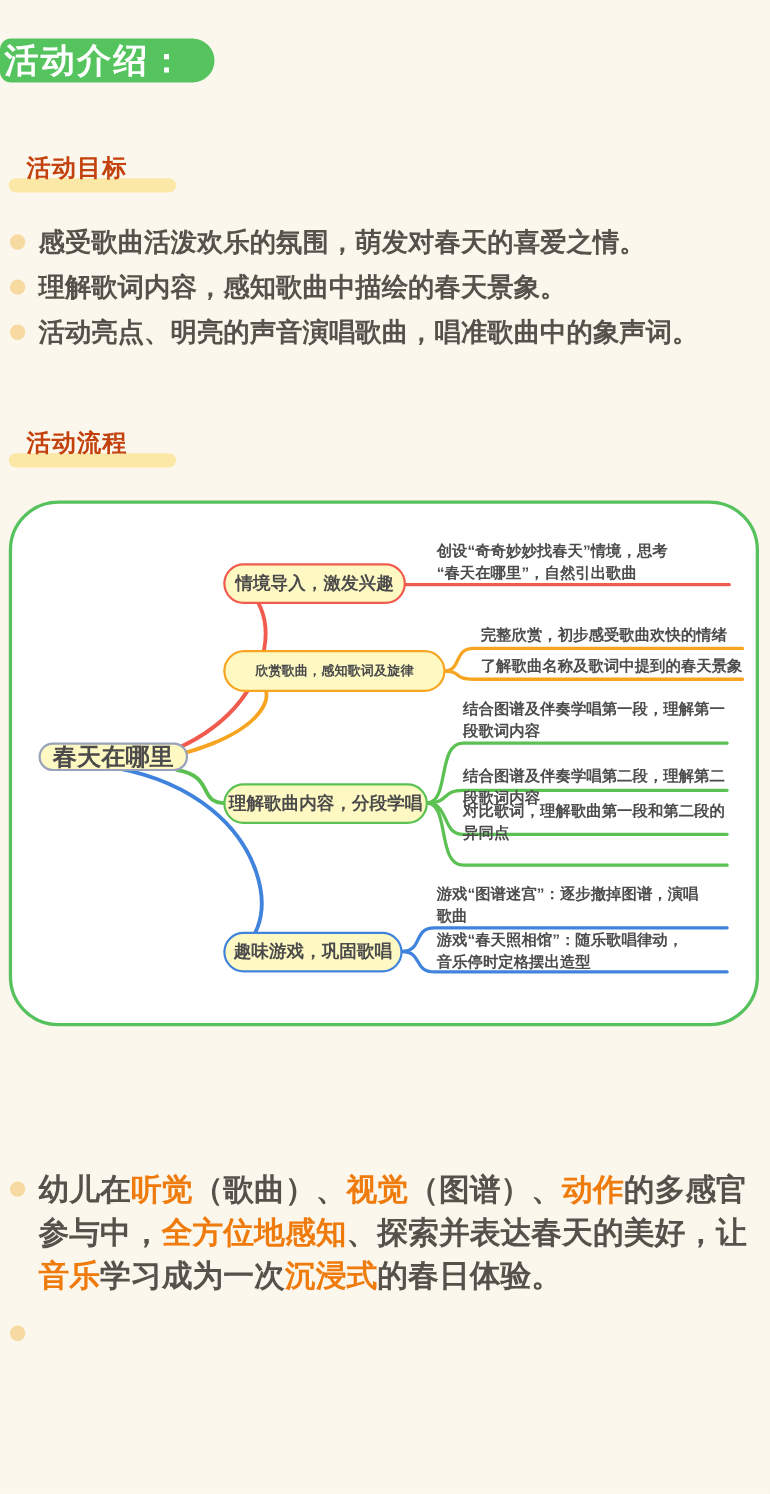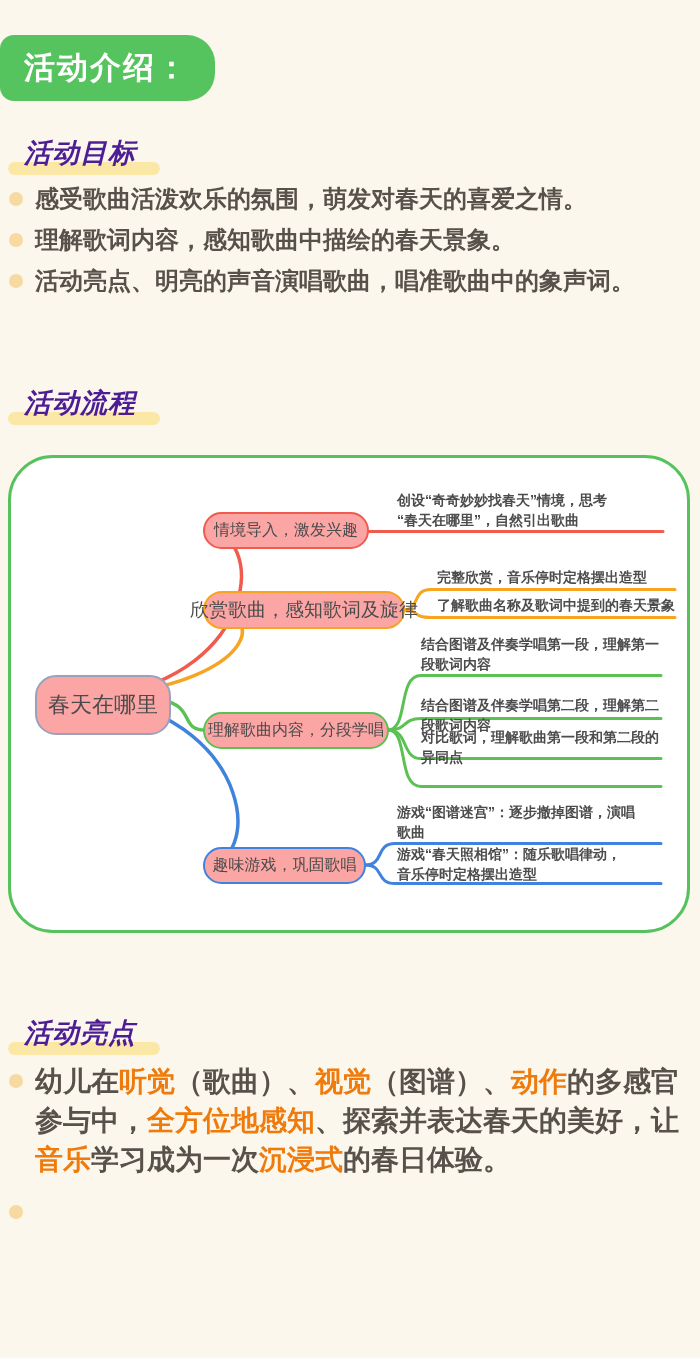--- a/index.html
+++ b/index.html
@@ -1,45 +1,45 @@
 <!DOCTYPE html>
 <html><head>
 <meta charset="utf-8">
 <style>
   html,body{margin:0;padding:0;}
   body{font-family:"Liberation Sans","DejaVu Sans",sans-serif;}
   .page{position:relative;width:700px;height:1358px;background:#fcf7ec;overflow:hidden;}
 
   
-  .badge{position:absolute;left:0;top:35px;height:66px;background:#55c45e;
+  .badge{position:absolute;left:0;top:35px;height:40px;background:#55c45e;
          border-radius:14px 28px 28px 14px;display:flex;align-items:center;
-         padding:0 26px 0 24px;}
+         padding:0 26px 0 4px;}
   .badge span{color:#ffffff;font-size:31px;font-weight:bold;letter-spacing:2px;}
 
   
   .sec-title{position:absolute;left:8px;height:44px;}
   .sec-title .bar{position:absolute;left:0;bottom:0;width:152px;height:13px;
                   background:#fbe8a6;border-radius:7px;}
-  .sec-title .txt{position:relative;z-index:1;margin-left:16px;font-size:27px;
-                  font-weight:bold;color:#4c1d95;letter-spacing:1px;line-height:44px;font-style:italic;}
+  .sec-title .txt{position:relative;z-index:1;margin-left:16px;font-size:22px;
+                  font-weight:bold;color:#c2410c;letter-spacing:1px;line-height:44px;}
 
   
-  .goals{position:absolute;left:8px;top:179px;width:680px;list-style:none;margin:0;padding:0;font-family:Liberation Serif, serif;}
+  .goals{position:absolute;left:8px;top:200px;width:680px;list-style:none;margin:0;padding:0;}
   .goals li{position:relative;padding-left:27px;font-size:24px;line-height:41px;
             color:#57514b;font-weight:600;white-space:nowrap;}
   .dot{position:absolute;left:1px;top:13px;width:14px;height:14px;border-radius:50%;
        background:#f7d9a2;}
 
   
   .map{position:absolute;left:8px;top:455px;width:682px;height:478px;background:#ffffff;
        border:3.5px solid #56c25e;border-radius:45px;box-sizing:border-box;}
   .map svg{position:absolute;left:0;top:0;}
-  .node{position:absolute;background:#fca5a5;border:2.5px solid #999;border-radius:21px;
+  .node{position:absolute;background:#fef9c3;border:2.5px solid #999;border-radius:21px;
         display:flex;align-items:center;justify-content:center;color:#4b4b4b;
-        font-weight:400;box-sizing:border-box;z-index:2;white-space:nowrap;}
+        font-weight:700;box-sizing:border-box;z-index:2;white-space:nowrap;}
   .leaf{position:absolute;font-size:14px;line-height:19.5px;color:#4c4c4c;font-weight:600;
         white-space:nowrap;z-index:2;}
 
   
   .hl-list{position:absolute;left:8px;top:1062px;width:678px;}
   .hl-item{position:relative;padding-left:27px;font-size:28px;line-height:39px;
            color:#57514b;font-weight:600;margin-bottom:14px;}
   .hl-item .dot{top:12px;}
   .hl-item .accent{color:#ee7b0c;}
 </style>
@@ -92,41 +92,37 @@
 
       <path d="M377 272 C398 272 386 217.5 410 217.5 H650" fill="none" stroke-width="3" stroke-linecap="round" stroke="#5bc153"></path>
       <path d="M377 272 C398 272 390 260.5 410 260.5 H650" fill="none" stroke-width="3" stroke-linecap="round" stroke="#5bc153"></path>
       <path d="M377 272 C398 272 390 300.5 410 300.5 H650" fill="none" stroke-width="3" stroke-linecap="round" stroke="#5bc153"></path>
       <path d="M377 272 C398 272 386 328.5 410 328.5 H650" fill="none" stroke-width="3" stroke-linecap="round" stroke="#5bc153"></path>
 
       <path d="M354 407 C374 407 364 385.5 384 385.5 H650" fill="none" stroke-width="3" stroke-linecap="round" stroke="#4083dd"></path>
       <path d="M354 407 C374 407 364 425.5 384 425.5 H650" fill="none" stroke-width="3" stroke-linecap="round" stroke="#4083dd"></path>
     </svg>
 
-    <div class="node" style="left: 24px; top: 217px; width: 136px; height: 60px; font-size: 22px; border-color: rgb(154, 162, 187);">春天在哪里</div>
+    <div class="node" style="left: 24px; top: 217px; width: 136px; height: 26px; font-size: 22px; border-color: rgb(154, 162, 187);">春天在哪里</div>
 
     <div class="node" style="left: 192px; top: 54px; width: 166px; height: 37px; font-size: 16px; border-radius: 19px; border-color: rgb(241, 91, 78);">情境导入，激发兴趣</div>
-    <div class="node" style="left: 192px; top: 133px; width: 202px; height: 38px; font-size: 19px; border-radius: 19px; border-color: rgb(247, 164, 32);">欣赏歌曲，感知歌词及旋律</div>
+    <div class="node" style="left: 192px; top: 133px; width: 202px; height: 38px; font-size: 12px; border-radius: 19px; border-color: rgb(247, 164, 32);">欣赏歌曲，感知歌词及旋律</div>
     <div class="node" style="left: 192px; top: 254px; width: 186px; height: 37px; font-size: 16px; border-radius: 19px; border-color: rgb(91, 193, 83);">理解歌曲内容，分段学唱</div>
     <div class="node" style="left: 192px; top: 389px; width: 163px; height: 37px; font-size: 16px; border-radius: 19px; border-color: rgb(64, 131, 221);">趣味游戏，巩固歌唱</div>
 
     <div class="leaf" style="left:386px;top:33px;">创设“奇奇妙妙找春天”情境，思考<br>“春天在哪里”，自然引出歌曲</div>
-    <div class="leaf" style="left:426px;top:110px;">完整欣赏，音乐停时定格摆出造型</div>
+    <div class="leaf" style="left:426px;top:110px;">完整欣赏，初步感受歌曲欢快的情绪</div>
     <div class="leaf" style="left:426px;top:138px;">了解歌曲名称及歌词中提到的春天景象</div>
     <div class="leaf" style="left:410px;top:177px;">结合图谱及伴奏学唱第一段，理解第一<br>段歌词内容</div>
     <div class="leaf" style="left:410px;top:238px;">结合图谱及伴奏学唱第二段，理解第二<br>段歌词内容</div>
     <div class="leaf" style="left:410px;top:270px;">对比歌词，理解歌曲第一段和第二段的<br>异同点</div>
     <div class="leaf" style="left:386px;top:345px;">游戏“图谱迷宫”：逐步撤掉图谱，演唱<br>歌曲</div>
     <div class="leaf" style="left:386px;top:387px;">游戏“春天照相馆”：随乐歌唱律动，<br>音乐停时定格摆出造型</div>
   </div>
 
-  <div class="sec-title" style="top:1011px">
-    <span class="bar"></span>
-    <span class="txt">活动亮点</span>
-  </div>
 
   <div class="hl-list">
     <div class="hl-item">
       <span class="dot"></span>
       <span>幼儿在<span class="accent">听觉</span>（歌曲）、<span class="accent">视觉</span>（图谱）、<span class="accent">动作</span>的多感官参与中，<span class="accent">全方位地感知</span>、探索并表达春天的美好，让<span class="accent">音乐</span>学习成为一次<span class="accent">沉浸式</span>的春日体验。</span>
     </div>
     <div class="hl-item">
       <span class="dot"></span>
     </div>
   </div>

